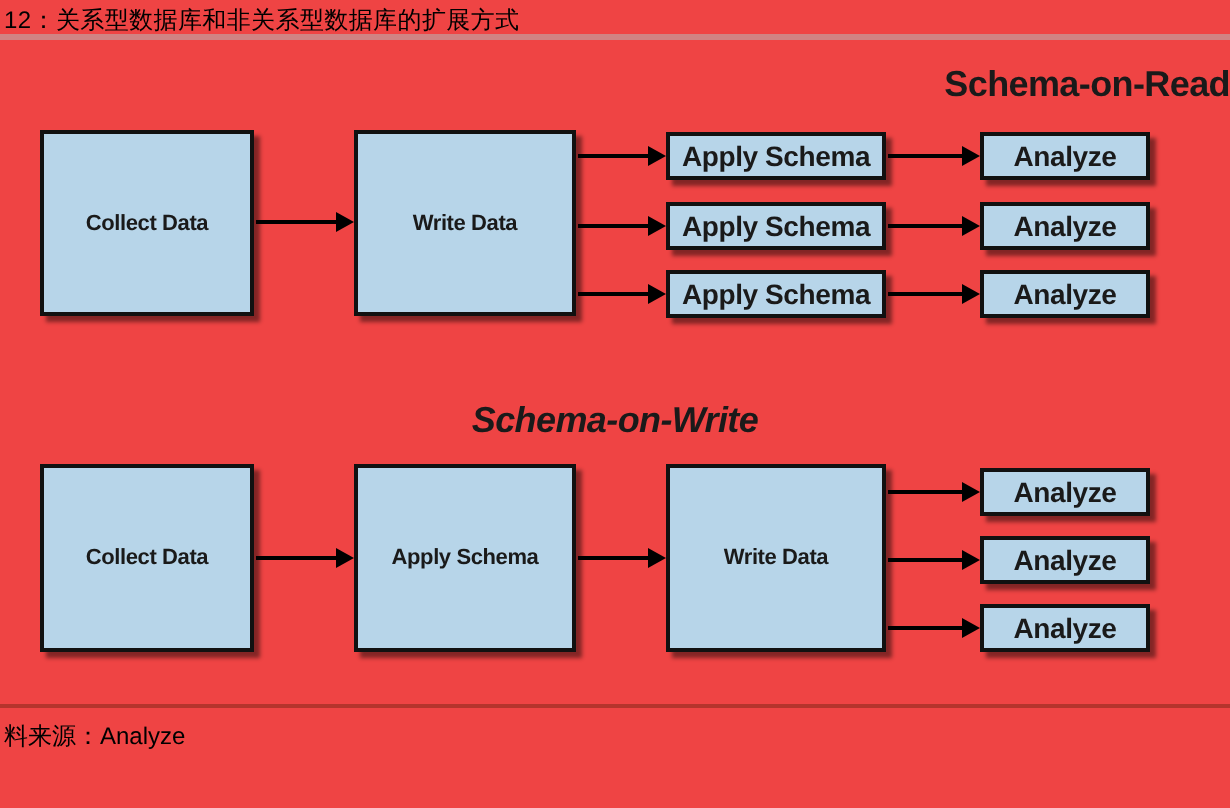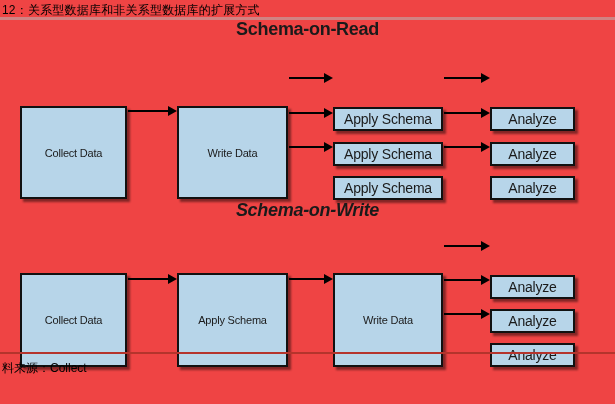--- a/index.html
+++ b/index.html
@@ -27,32 +27,31 @@
   .rule{position:absolute;left:0;width:615px;}
   .rule-top{top:17px;height:3px;background:var(--header-rule);}
   .rule-bottom{top:352px;height:2px;background:var(--footer-rule);}
   .diagram-title{
     position:absolute;left:0;width:615px;
     text-align:center;
     font-size:18px;font-weight:600;
     color:var(--text);
     letter-spacing:-0.3px;
   }
-  .t1{top:19px;}
+  .t1{top:32px;text-align:right;}
   .t2{top:200px;font-style:italic;}
   .node{
     position:absolute;
     background:var(--box-fill);
     border:2px solid var(--box-border);
     box-shadow:3px 3px 2px rgba(0,0,0,0.45);
     display:flex;align-items:center;justify-content:center;
     color:var(--text);
-    font-weight:400;
+    font-weight:700;
     letter-spacing:-0.2px;
-    margin-top:41px;
   }
   .node.big{font-size:11px;}
   .node.small{font-size:14px;}
   .arrow{
     position:absolute;height:2px;background:#000;
   }
   .arrow::after{
     content:"";
     position:absolute;right:-9px;top:-4px;
     width:0;height:0;
@@ -137,15 +136,15 @@
     </div>
 
     <div class="arrow" style="left:128px;top:278px;width:40px;"></div>
     <div class="arrow" style="left:289px;top:278px;width:35px;"></div>
     <div class="arrow" style="left:444px;top:245px;width:37px;"></div>
     <div class="arrow" style="left:444px;top:279px;width:37px;"></div>
     <div class="arrow" style="left:444px;top:313px;width:37px;"></div>
   </div>
 
   <div class="rule rule-bottom"></div>
-  <div class="source">料来源：Collect</div>
+  <div class="source">料来源：Analyze</div>
 
 </div>
 
 </body></html>

